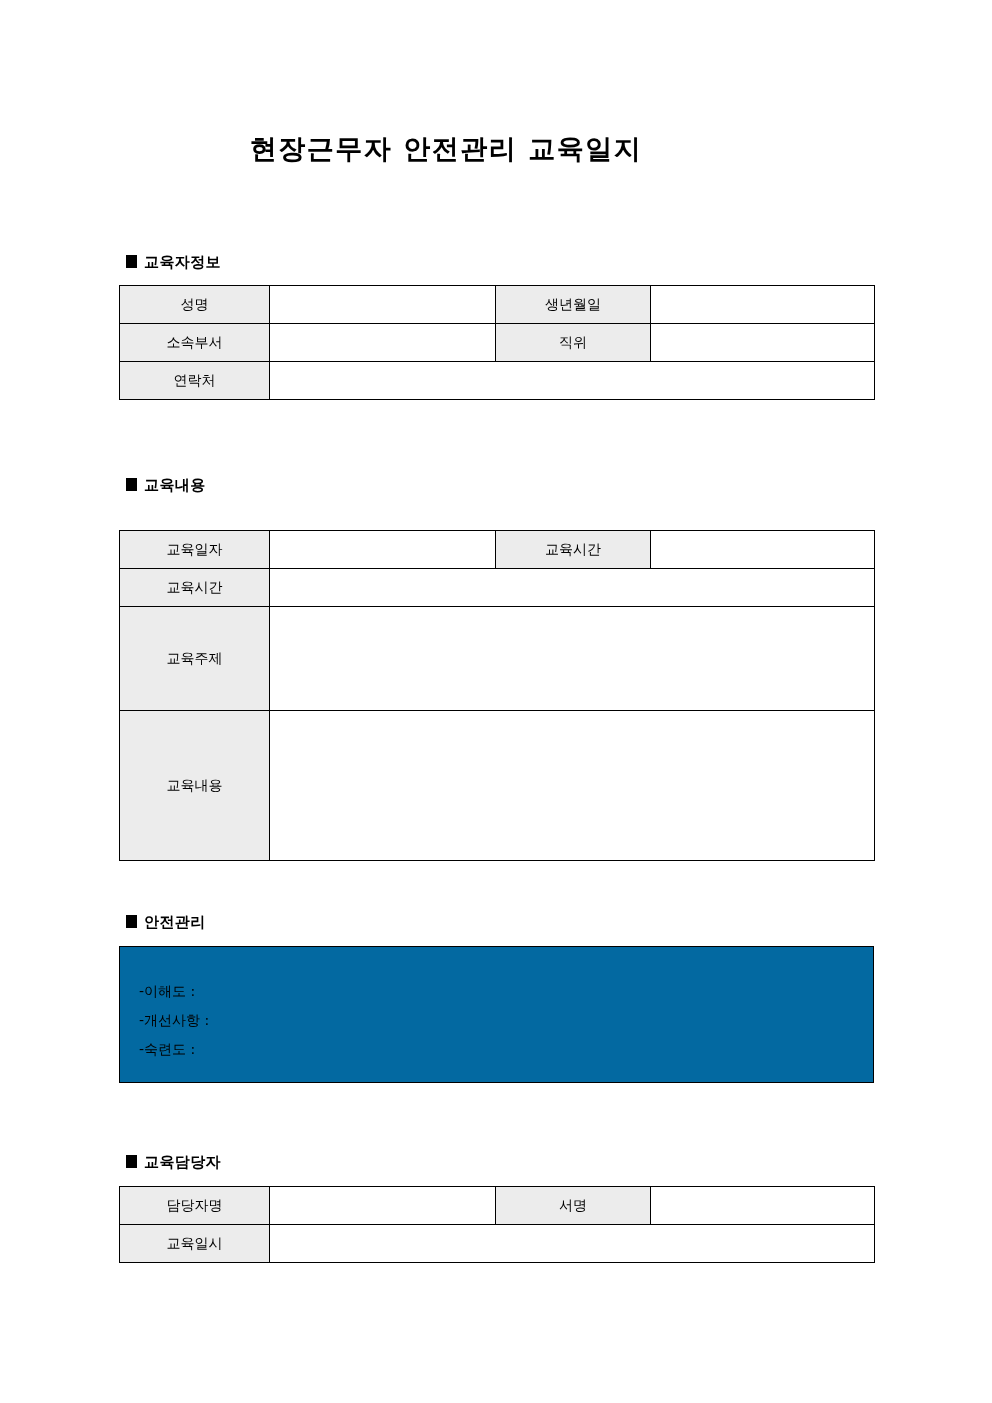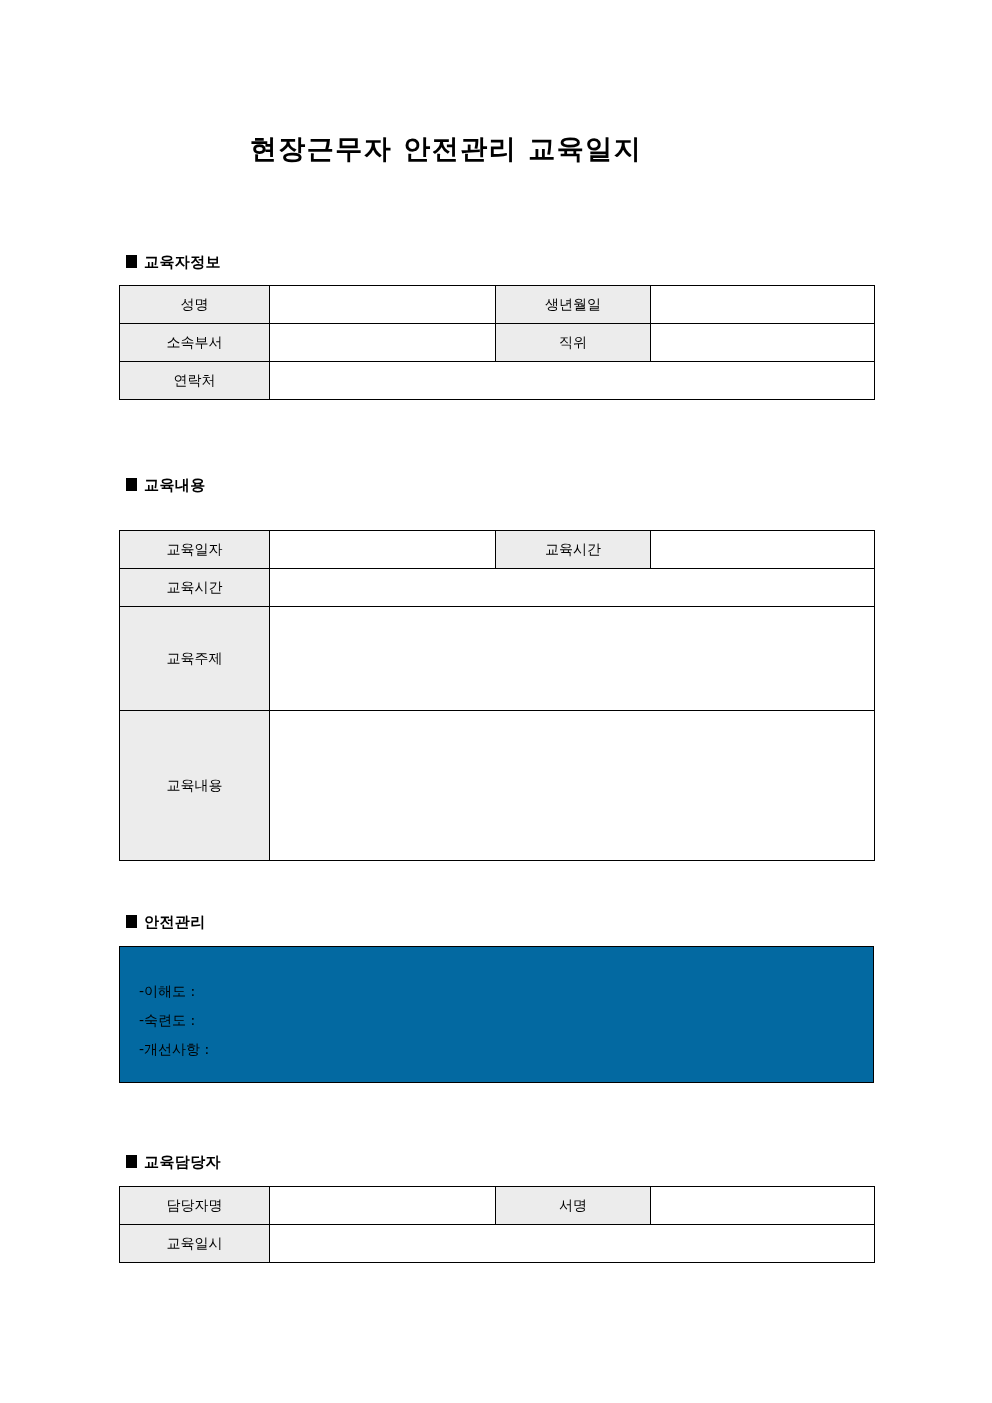--- a/index.html
+++ b/index.html
@@ -170,22 +170,22 @@
       </tr>
     </tbody>
   </table>
 
   <div class="section-head" style="top:915px;">
     <span class="bullet"></span><span>안전관리</span>
   </div>
 
   <div class="result-box" style="top:946px; height:137px;">
     <div class="result-line">-이해도 :</div>
+    <div class="result-line">-개선사항 :</div>
     <div class="result-line">-숙련도 :</div>
-    <div class="result-line">-개선사항 :</div>
   </div>
 
   <div class="section-head" style="top:1155px;">
     <span class="bullet"></span><span>교육담당자</span>
   </div>
 
   <table class="form" style="top:1186px;">
     <colgroup>
       <col class="c-lbl1">
         <col class="c-val1">

